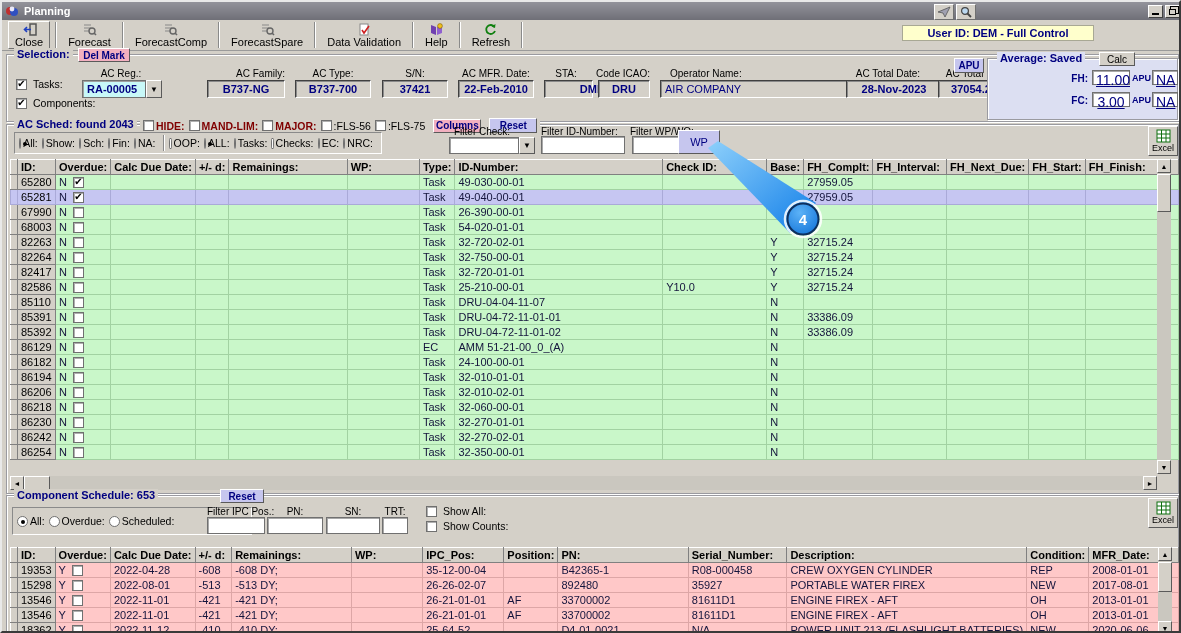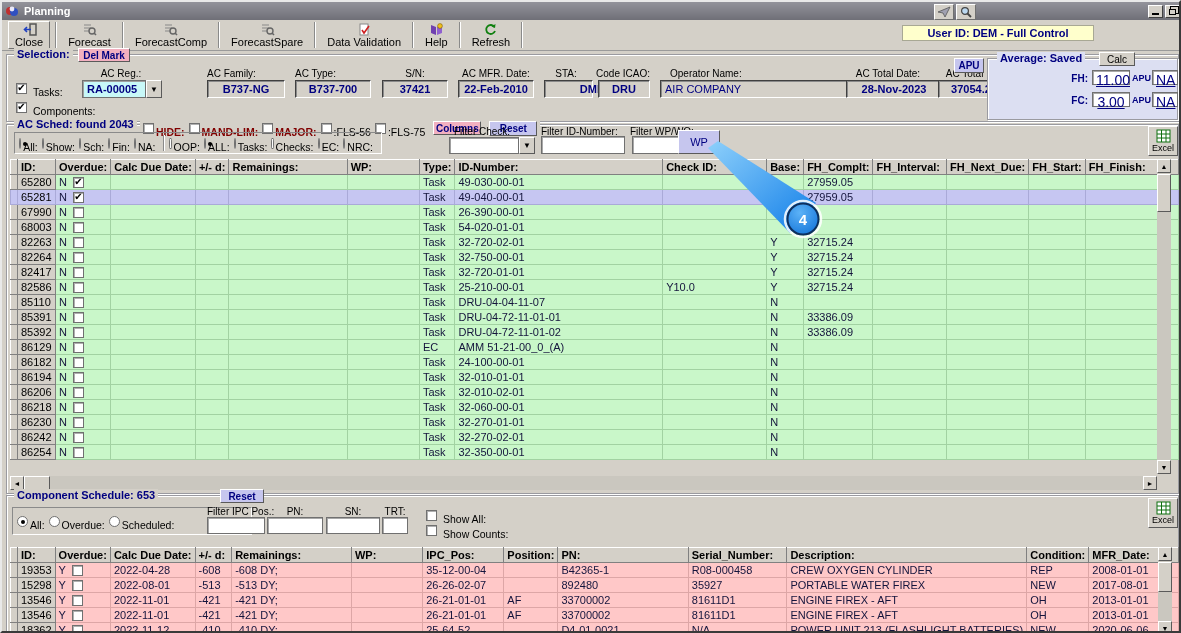--- a/index.html
+++ b/index.html
@@ -41,21 +41,21 @@
   .btn.pink { background:#f2b0c0; }
   .btn.lav { background:#c6c6ee; }
   .btn.bold { font-weight:bold; }
 
   .cb { width:11px; height:11px; background:#fff; border:1px solid #707070;
     box-shadow:inset 1px 1px 0 #b0b0b0; display:inline-flex; align-items:center; justify-content:center;
     font-size:10px; color:#000; line-height:10px; }
   .radio { width:11px; height:11px; border-radius:50%; background:#fff; border:1px solid #707070;
     display:inline-block; position:relative; }
   .radio.sel::after { content:""; position:absolute; left:3px; top:3px; width:4px; height:4px; border-radius:50%; background:#000; }
-  .rlbl { font-size:10.5px; color:#000; margin:8px 4px 0 2px; white-space:nowrap; }
+  .rlbl { font-size:10.5px; color:#000; margin:0 4px 0 2px; white-space:nowrap; }
 
   .flabel { position:absolute; font-size:10px; color:#000; white-space:nowrap; }
   .dispbox { position:absolute; background:#d4d0c8; border:1px solid; border-color:#404040 #fff #fff #404040;
     box-shadow:inset 1px 1px 0 #8a8a8a; color:#000080; font-weight:bold; font-size:11px;
     display:flex; align-items:center; justify-content:center; white-space:nowrap; }
   .dispbox.left { justify-content:flex-start; padding-left:4px; font-weight:normal; }
   .inp { position:absolute; background:#fff; border:1px solid #707070; box-shadow:inset 1px 1px 0 #a8a8a8;
     font-size:14px; font-family:"Liberation Sans",sans-serif; padding:0 3px;text-decoration:underline; }
   .combo { position:absolute; display:flex; }
   .combo .cval { flex:1; background:#c8f8f8; border:1px solid #707070; box-shadow:inset 1px 1px 0 #a0a0a0;
@@ -203,24 +203,24 @@
       </span>
     <span class="rlbl">Components:</span>
   </div>
 
   <div class="flabel" style="left:80px; top:66px; width:78px; text-align:center;">AC Reg.:</div>
   <div class="combo" style="left:80px; top:78px; width:80px; height:18px;">
     <span class="cval">RA-00005</span>
     <span class="carr">▼</span>
   </div>
 
-  <div class="flabel" style="left:205px; top:66px; width:78px; text-align:left;">AC Family:</div>
+  <div class="flabel" style="left:205px; top:66px; width:78px; text-align:right;">AC Family:</div>
   <div class="dispbox" style="left:205px; top:78px; width:78px; height:18px;">B737-NG</div>
 
-  <div class="flabel" style="left:293px; top:66px; width:76px; ">AC Type:</div>
+  <div class="flabel" style="left:293px; top:66px; width:76px; text-align:center;">AC Type:</div>
   <div class="dispbox" style="left:293px; top:78px; width:76px; height:18px;">B737-700</div>
 
   <div class="flabel" style="left:380px; top:66px; width:66px; text-align:center;">S/N:</div>
   <div class="dispbox" style="left:380px; top:78px; width:66px; height:18px;">37421</div>
 
   <div class="flabel" style="left:456px; top:66px; width:76px; text-align:center;">AC MFR. Date:</div>
   <div class="dispbox" style="left:456px; top:78px; width:76px; height:18px;">22-Feb-2010</div>
 
   <div class="flabel" style="left:542px; top:66px; width:44px; text-align:center;">STA:</div>
   <div class="dispbox" style="left:542px; top:78px; width:44px; height:18px;padding-left:47px;">DME</div>

